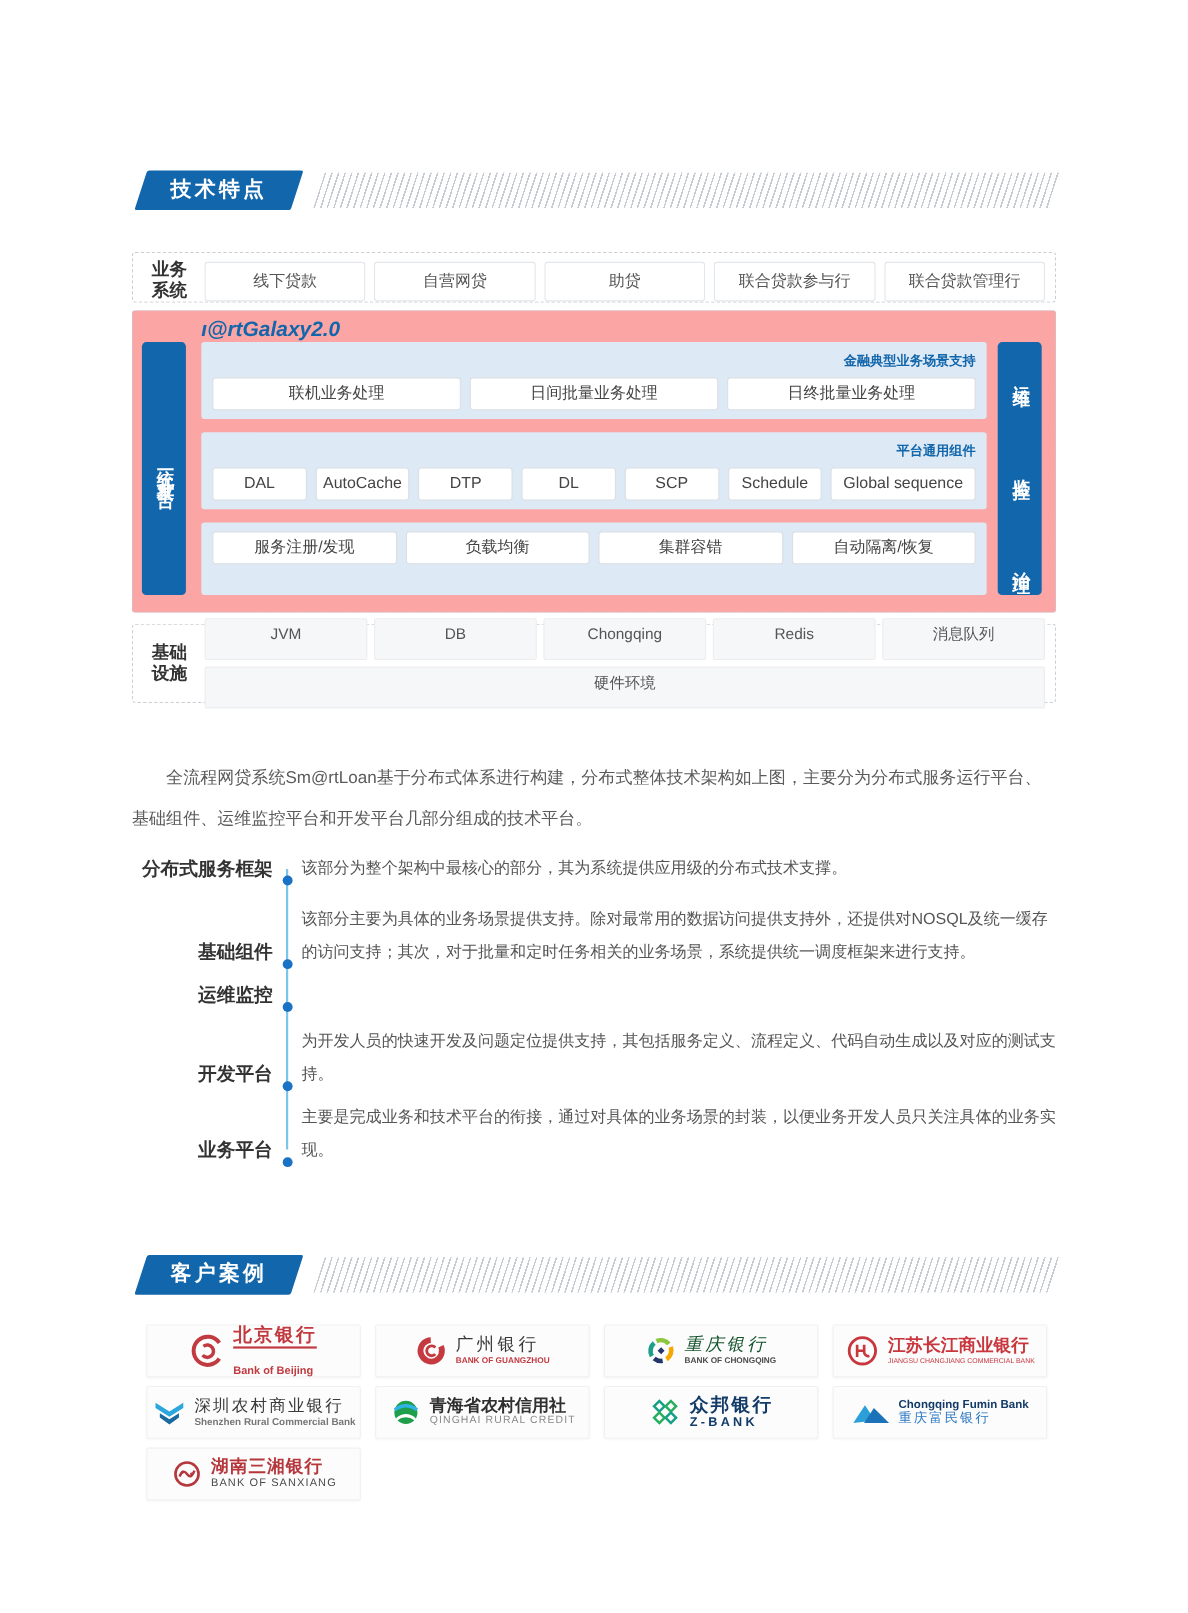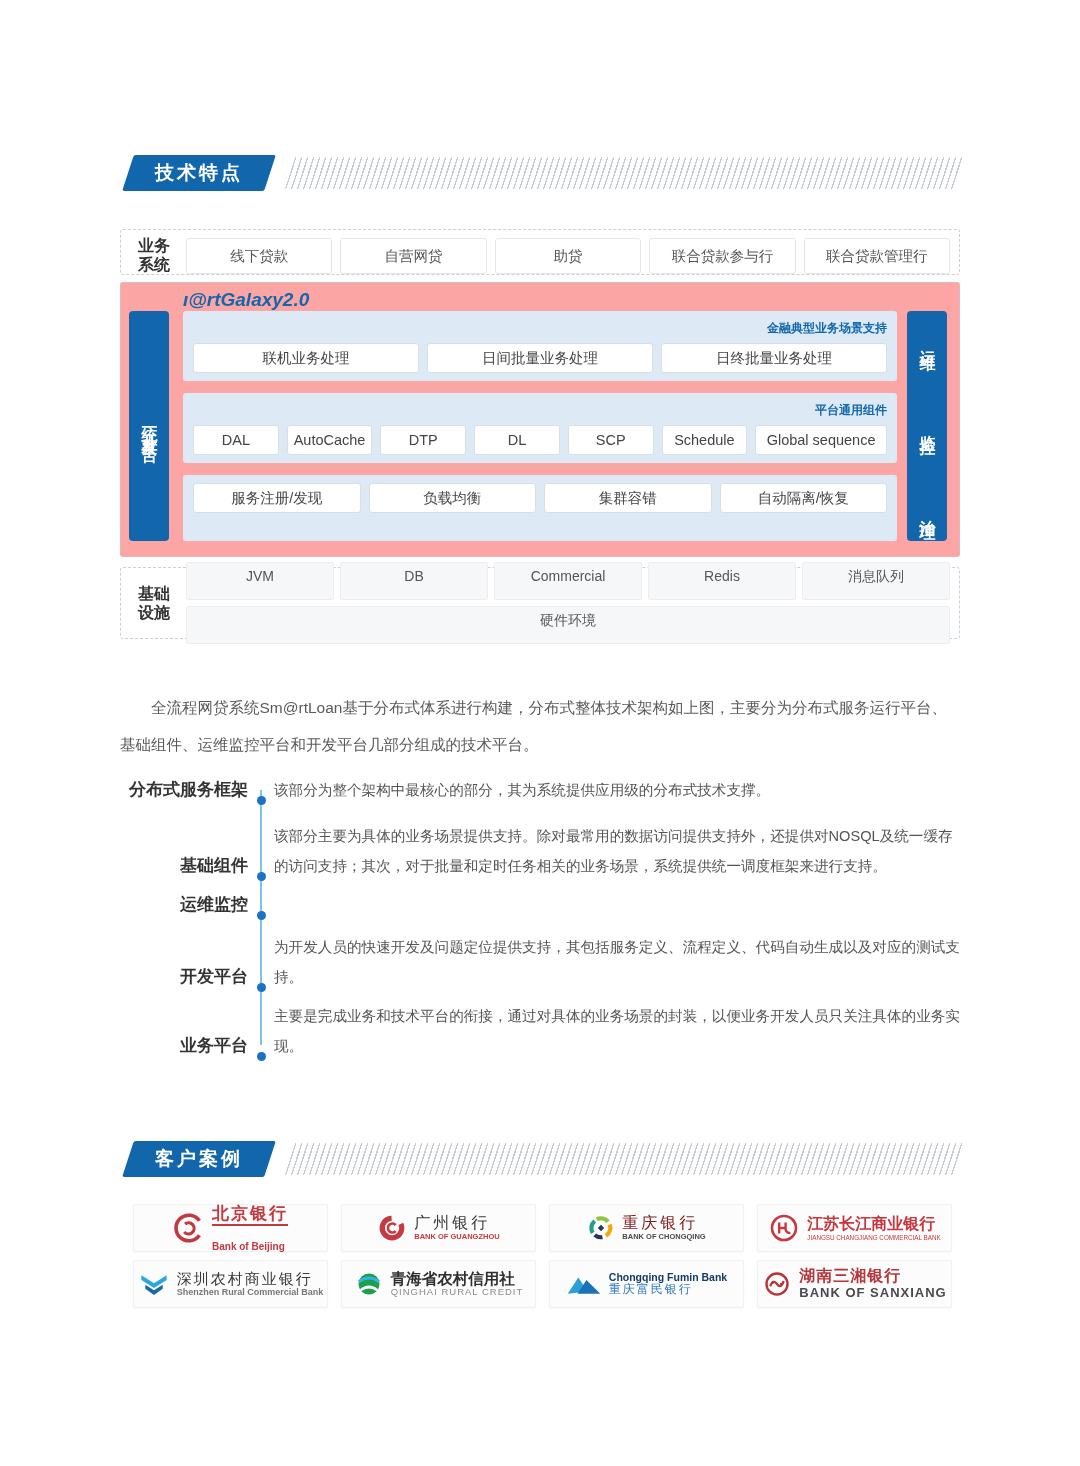--- a/index.html
+++ b/index.html
@@ -82,34 +82,34 @@
   .logo-cell { width:195px; height:48px; background:#fcfcfc; border:1px solid #f1f1f2;
     border-radius:2px; display:flex; align-items:center; justify-content:center; gap:7px;
     box-shadow:0 1px 2px rgba(0,0,0,.03); }
   .logo-text { display:flex; flex-direction:column; line-height:1.15; }
   .lt1 { font-size:15px; color:#3a3a3a; white-space:nowrap; }
   .lt2 { font-size:8.5px; color:#8a8a8a; white-space:nowrap; }
   .cell-bob  .lt1 { color:#c03a40; font-weight:bold; font-size:17px; letter-spacing:2px; }
   .cell-bob  .lt2 { color:#c03a40; font-weight:bold; font-size:10px; border-top:2px solid #c03a40; padding-top:15px; }
   .cell-bog  .lt1 { letter-spacing:3px; font-size:16px; }
   .cell-bog  .lt2 { color:#c43a40; font-weight:bold; font-size:7.5px; }
-  .cell-boc  .lt1 { letter-spacing:3px; font-size:16px; color:#7f1d1d; }
+  .cell-boc  .lt1 { letter-spacing:3px; font-size:16px; color:#14532d;font-style:italic; }
   .cell-boc  .lt2 { font-size:7.5px; color:#4a4a4a; font-weight:bold; }
   .cell-jscj .lt1 { color:#c8373d; font-weight:bold; font-size:16px; }
   .cell-jscj .lt2 { color:#c8373d; font-size:6.3px; }
   .cell-szrc .lt1 { letter-spacing:2px; }
   .cell-szrc .lt2 { font-size:9px; font-weight:bold; color:#777; }
   .cell-qhrc .lt1 { font-weight:bold; font-size:15.5px; color:#2f2f2f; }
   .cell-qhrc .lt2 { font-size:9.5px; letter-spacing:1px; }
   .cell-zb   .lt1 { color:#123b68; font-weight:bold; font-size:17px; letter-spacing:2px; }
   .cell-zb   .lt2 { color:#123b68; font-weight:bold; font-size:11.5px; letter-spacing:3px; }
   .cell-cqfm .lt1 { color:#123b68; font-weight:bold; font-size:10.5px; }
   .cell-cqfm .lt2 { color:#2b78c2; font-size:12px; letter-spacing:2px; }
   .cell-sx   .lt1 { color:#b5373c; font-weight:bold; font-size:16px; letter-spacing:1px; }
-  .cell-sx   .lt2 { color:#4a4a4a; font-weight:bold; font-size:13px; letter-spacing:1px; }
+  .cell-sx   .lt2 { color:#4a4a4a; font-weight:normal; font-size:10px; letter-spacing:1px; }
 </style>
 </head>
 <body>
 
 <div class="page">
 
   <div class="sec-header tech">
     <div class="hd-tab">
       <span>技术特点</span>
     </div>
@@ -174,21 +174,21 @@
 
   <div class="infra">
     <div class="row-label">
       <div>基础</div>
       <div>设施</div>
     </div>
     <div class="infra-content">
       <div class="infra-row">
         <div class="ibox">JVM</div>
         <div class="ibox">DB</div>
-        <div class="ibox">Commercial</div>
+        <div class="ibox">Chongqing</div>
         <div class="ibox">Redis</div>
         <div class="ibox">消息队列</div>
       </div>
       <div class="infra-row">
         <div class="ibox">硬件环境</div>
       </div>
     </div>
   </div>
 
   <p class="paragraph">全流程网贷系统Sm@rtLoan基于分布式体系进行构建，分布式整体技术架构如上图，主要分为分布式服务运行平台、基础组件、运维监控平台和开发平台几部分组成的技术平台。</p>
@@ -302,20 +302,32 @@
         <circle cx="20" cy="20" r="14" fill="#1f9e4b"></circle>
         <path d="M6.5 17 Q20 7 33.5 17" stroke="#2fb3e8" stroke-width="4" fill="none"></path>
         <path d="M8 27 Q20 17 32 27 L31 30 Q20 22 9 30 Z" fill="#ffffff"></path>
       </svg>
       <div class="logo-text">
         <span class="lt1">青海省农村信用社</span>
         <span class="lt2">QINGHAI RURAL CREDIT</span>
       </div>
     </div>
 
+    <div class="logo-cell cell-zb">
+      <svg width="30" height="30" viewBox="0 0 40 40">
+        <rect x="8" y="8" width="9" height="9" fill="none" stroke="#16a085" stroke-width="3" transform="rotate(45 12.5 12.5)"></rect>
+        <rect x="22" y="8" width="9" height="9" fill="none" stroke="#27ae60" stroke-width="3" transform="rotate(45 26.5 12.5)"></rect>
+        <rect x="8" y="22" width="9" height="9" fill="none" stroke="#27ae60" stroke-width="3" transform="rotate(45 12.5 26.5)"></rect>
+        <rect x="22" y="22" width="9" height="9" fill="none" stroke="#16a085" stroke-width="3" transform="rotate(45 26.5 26.5)"></rect>
+      </svg>
+      <div class="logo-text">
+        <span class="lt1">众邦银行</span>
+        <span class="lt2">Z-BANK</span>
+      </div>
+    </div>
 
     <div class="logo-cell cell-cqfm">
       <svg width="36" height="26" viewBox="0 0 44 32">
         <path d="M2 28 L15 8 L23 20 L19 26 Z" fill="#2ba0d8"></path>
         <path d="M14 28 L25 11 L42 28 Z" fill="#1b72b8"></path>
       </svg>
       <div class="logo-text">
         <span class="lt1">Chongqing Fumin Bank</span>
         <span class="lt2">重庆富民银行</span>
       </div>

